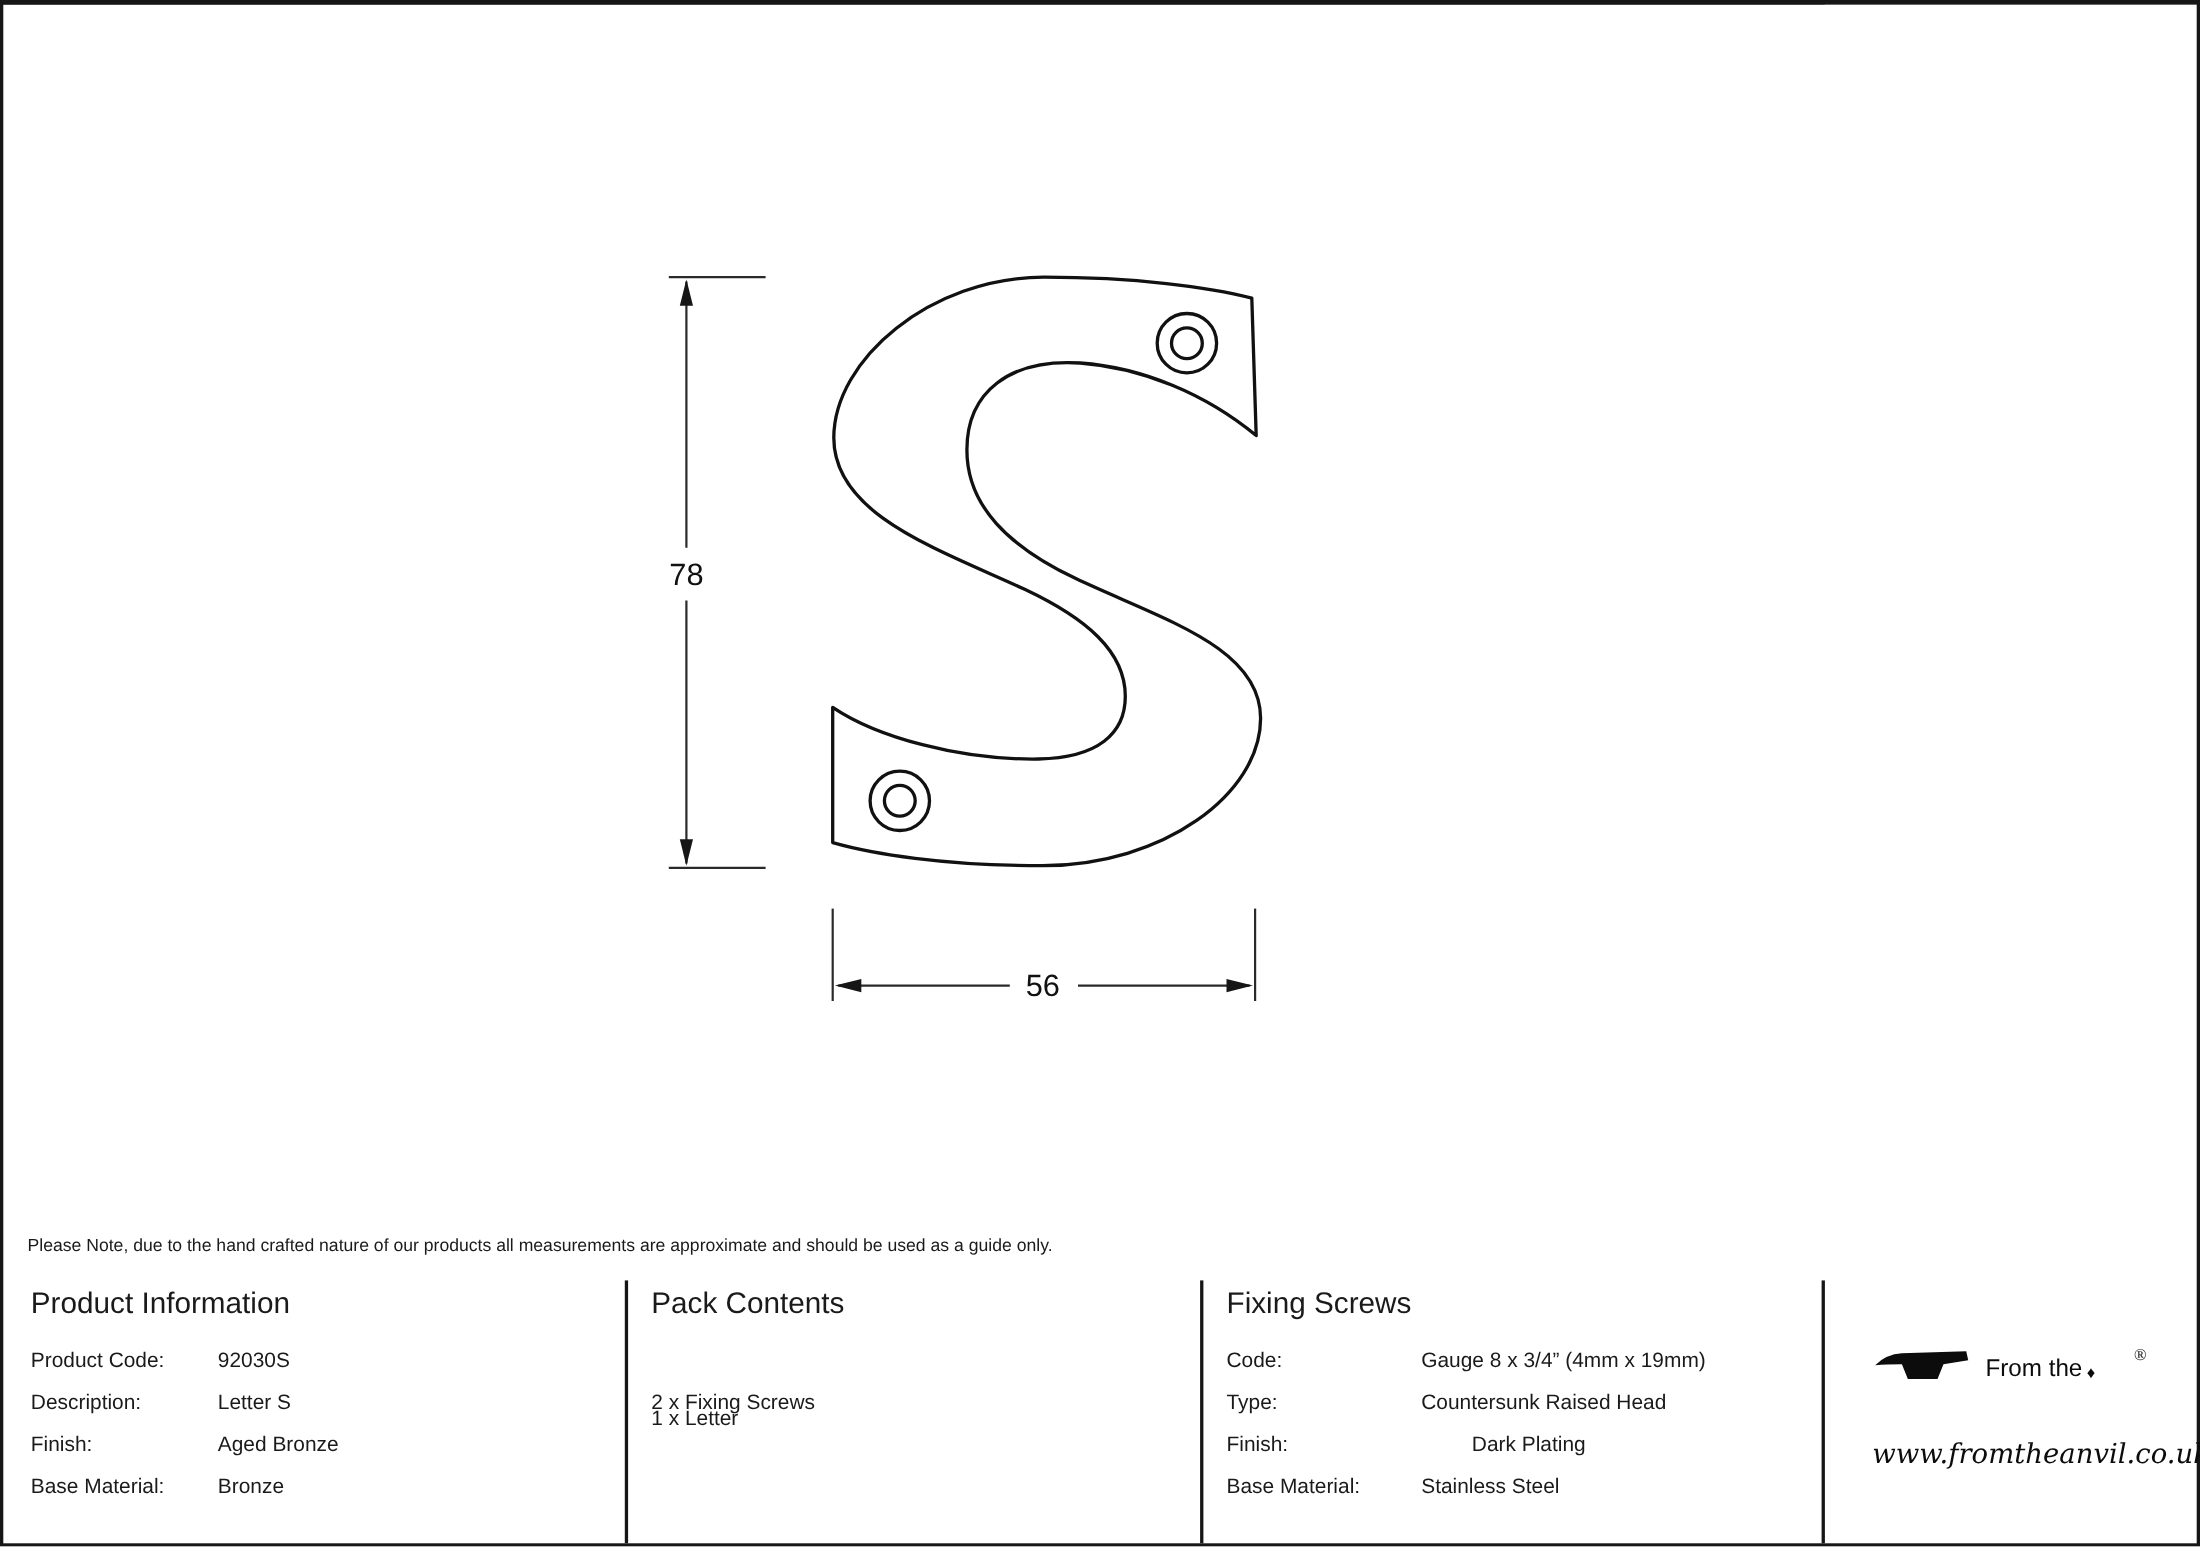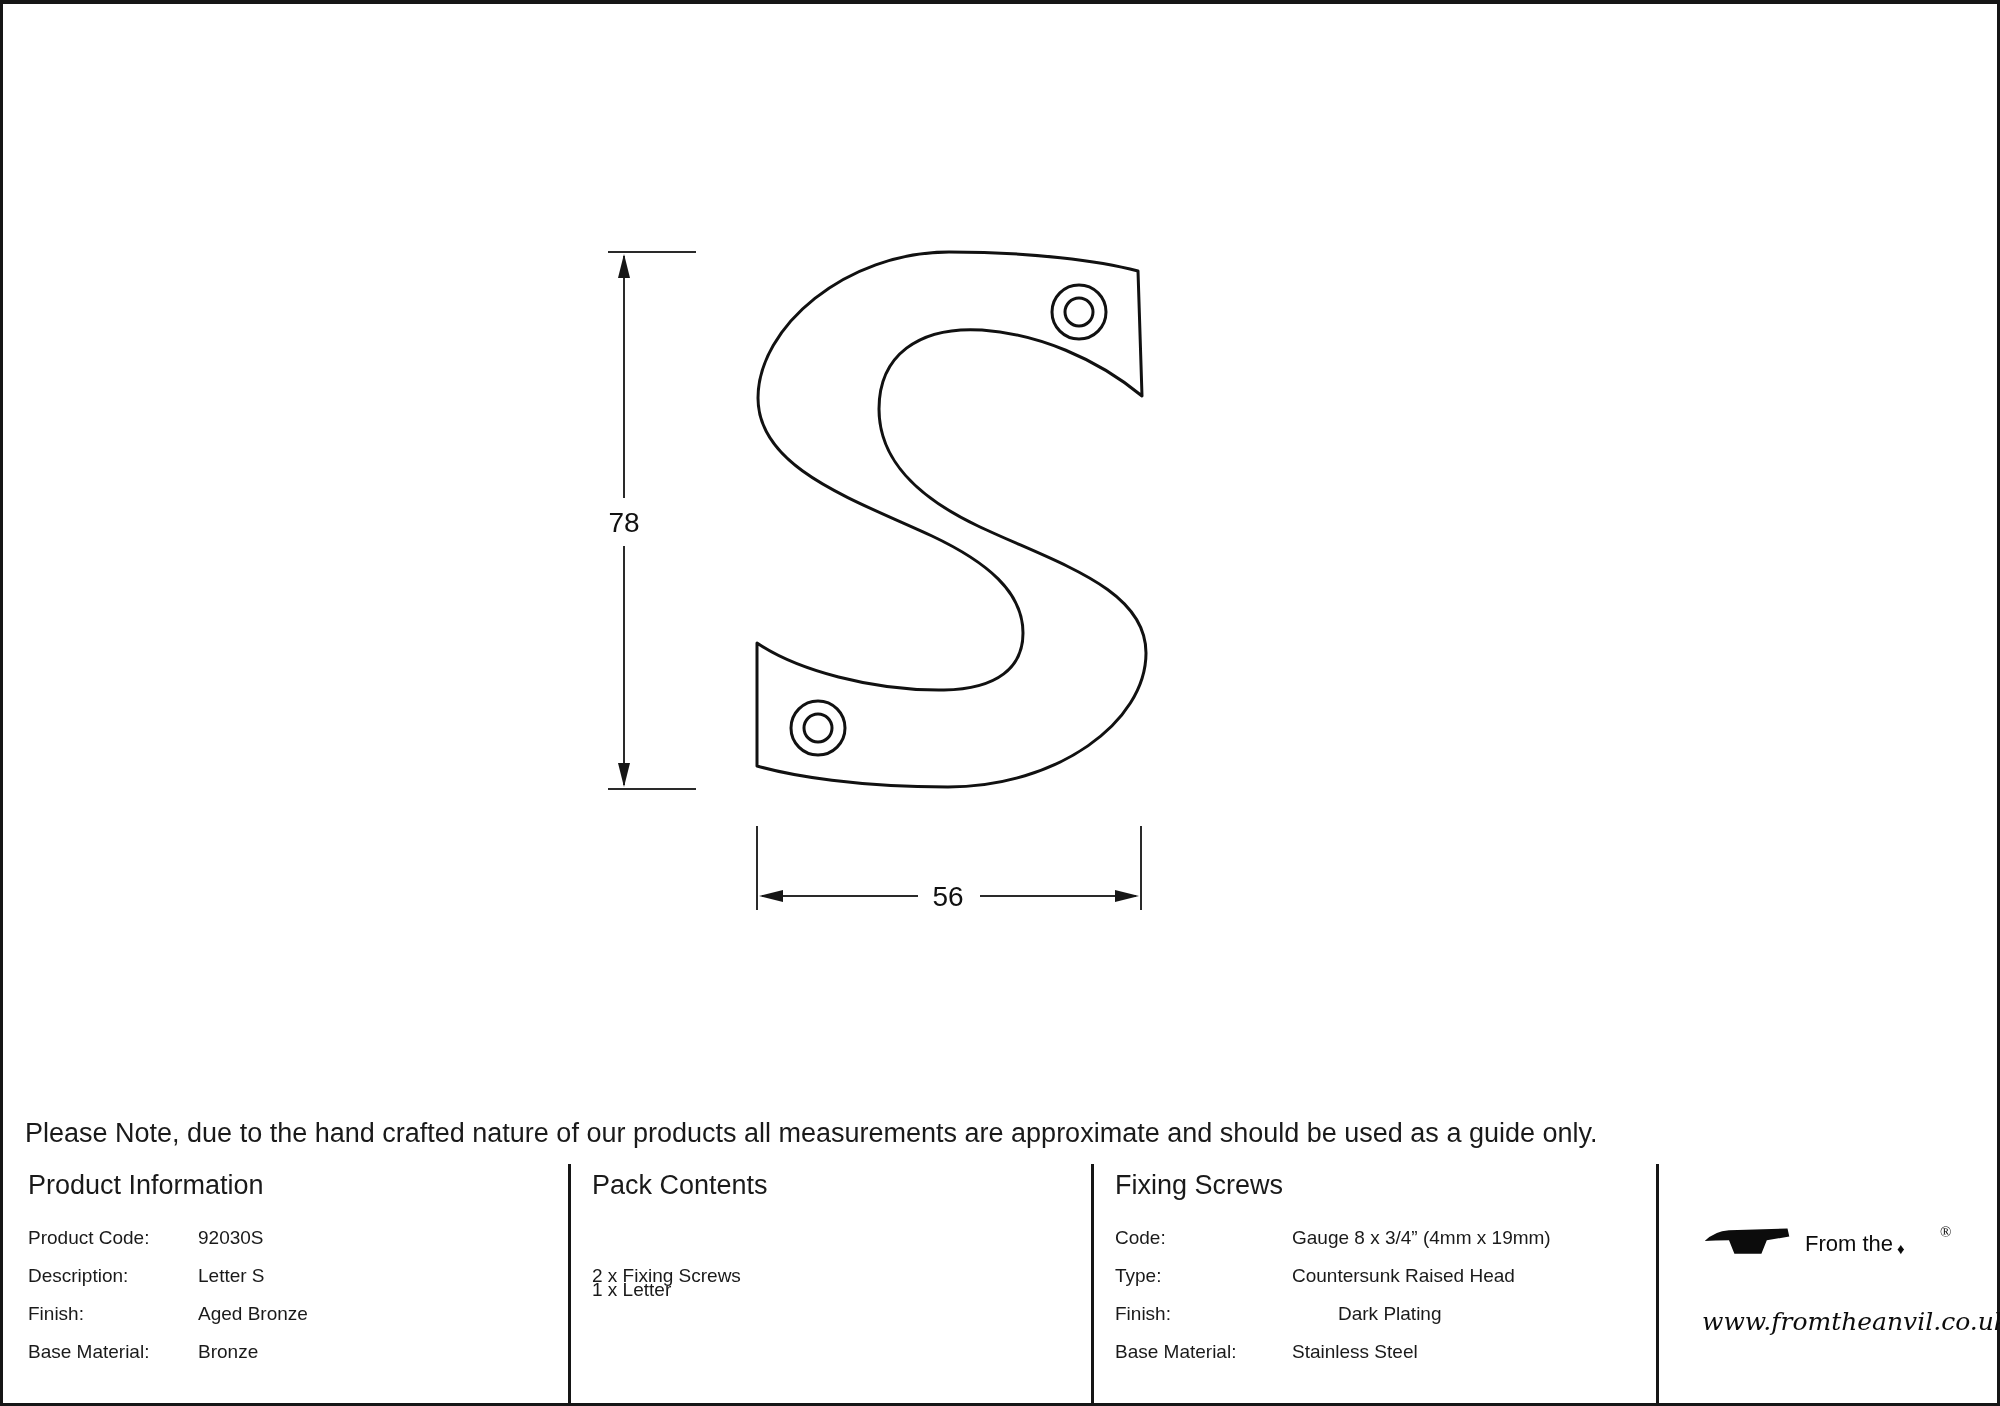--- a/index.html
+++ b/index.html
@@ -4,21 +4,21 @@
 <style>
   html,body { margin:0; padding:0; }
   body {
     width:2000px; height:1406px; position:relative; overflow:hidden;
     background:#ffffff; color:#1a1a1a;
     font-family:"Liberation Sans", sans-serif;
   }
   .frame { position:absolute; inset:0; border:3px solid #161616; box-sizing:border-box; }
   .hline, .vline { position:absolute; background:#161616; }
   .abs { position:absolute; }
-  .note-text { font-size:27px; line-height:28px; white-space:nowrap; }
+  .note-text { font-size:16px; line-height:28px; white-space:nowrap; }
   .hdr { font-size:27px; line-height:28px; white-space:nowrap; }
   .cell-text { font-size:19px; line-height:28px; white-space:nowrap; }
   .drawing-svg { position:absolute; left:0; top:0; }
 
   
   .logo { position:absolute; left:1659px; top:1166px; width:338px; height:237px; }
   .logo * { position:absolute; }
   .brand-word {
     left:50px; top:54px;
     font-family:"DejaVu Serif", serif; font-weight:bold;

